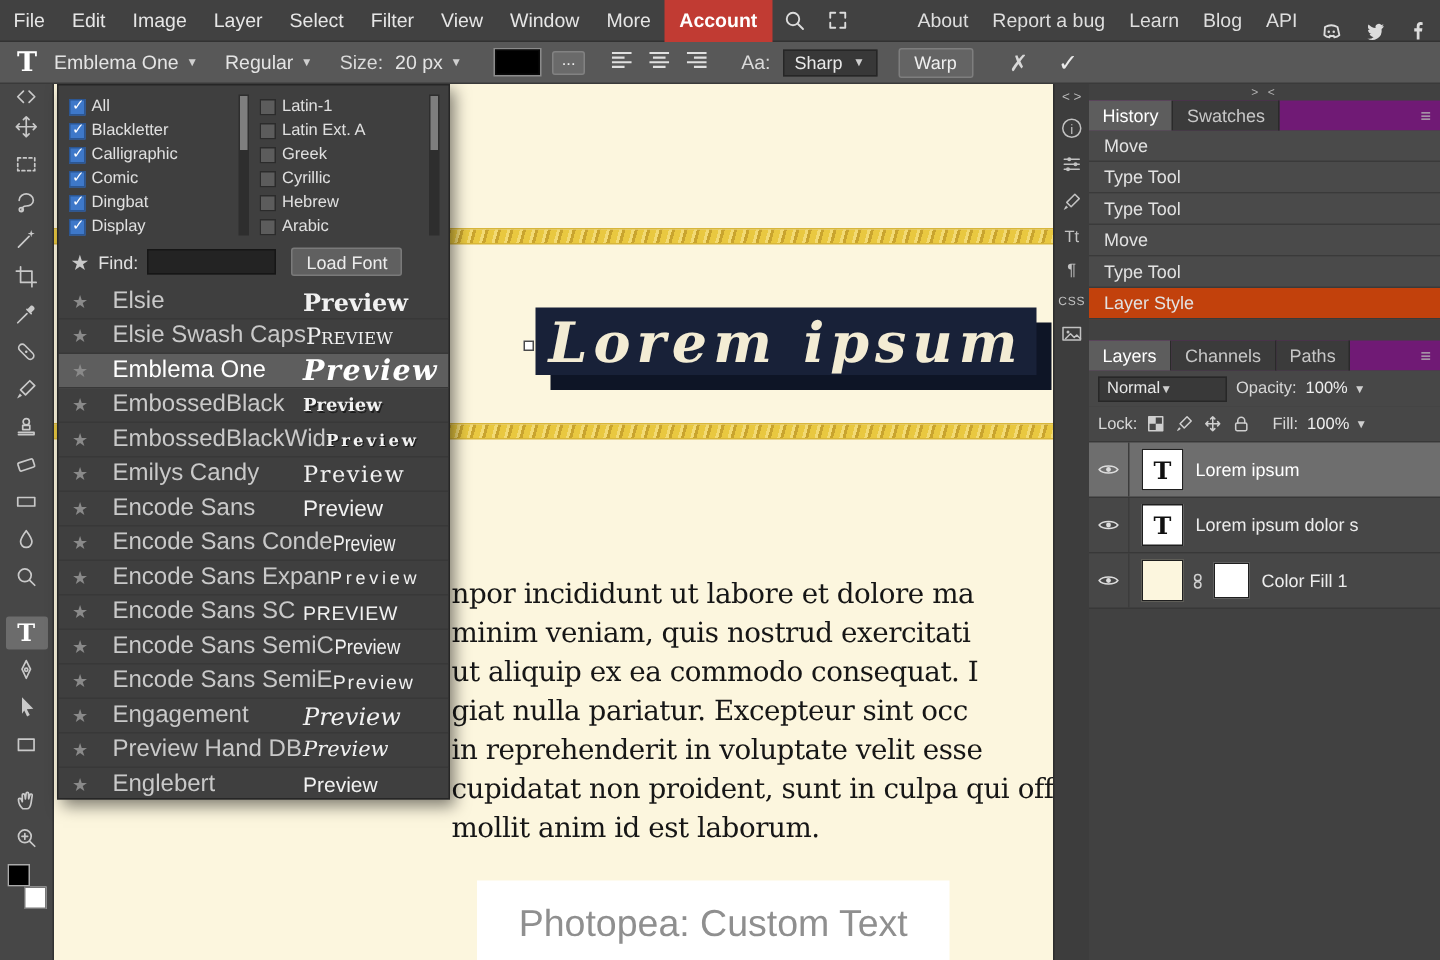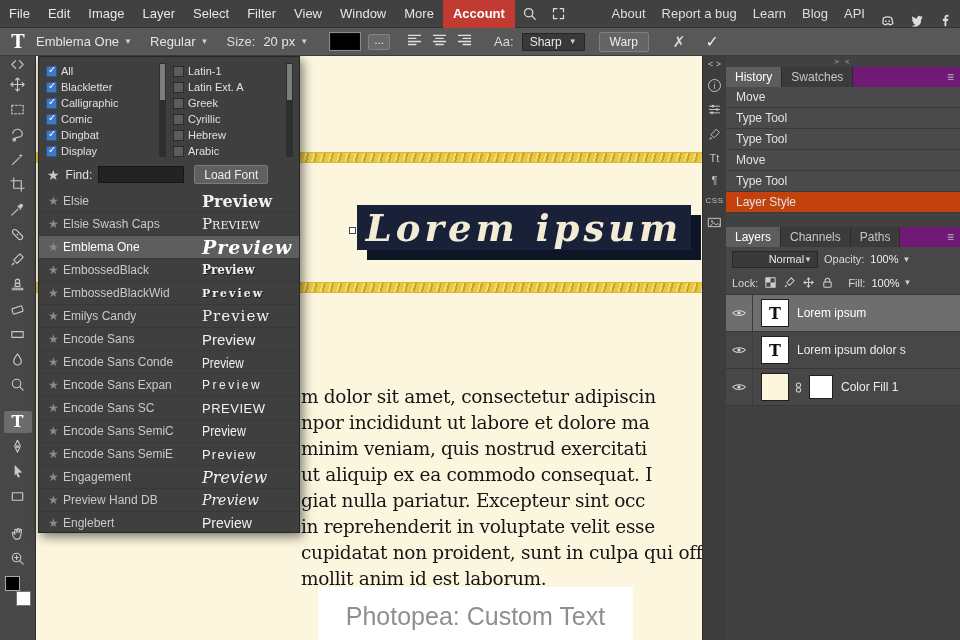--- a/index.html
+++ b/index.html
@@ -69,21 +69,21 @@
   .cb.on::after{content:"✓";position:absolute;left:1px;top:-3px;font-size:10px;color:#fff}
   .findrow{display:flex;align-items:center;gap:6px;padding:5px 8px;height:27px}
   .findstar{color:#c9c9c9;font-size:14px}
   .findlbl{font-size:12px;color:#e0e0e0}
   .findinput{width:86px;height:17px;background:#232323;border:1px solid #161616;color:#ddd;font-size:11px;padding:0 4px}
   .loadbtn{height:19px;background:#606060;border:1px solid #7a7a7a;border-radius:2px;color:#ececec;font-size:12px;padding:0 9px;margin-left:4px}
   .flist{position:absolute;top:133px;left:0;right:0;bottom:0;overflow:hidden}
   .frow{display:flex;align-items:center;height:23px;padding:0 9px;border-bottom:1px solid #383838}
   .frow.sel{background:#5e5e5e}
   .fstar{color:#8a8a8a;font-size:12px;width:15px;flex:none}
-  .fname{font-size:12px;color:#c9c9c9;margin-left:0;white-space:nowrap}
+  .fname{font-size:16px;color:#c9c9c9;margin-left:12px;white-space:nowrap}
   .frow.sel .fname{color:#fff}
   .fprev{margin-left:auto;width:88px;flex:none;color:#f1f1f1;font-family:"Liberation Sans",sans-serif;font-size:14px;white-space:nowrap}
   .fs-elsie{font-family:"DejaVu Serif",serif;font-weight:bold;font-size:16px}
   .fs-swash{font-family:"DejaVu Serif",serif;font-variant:small-caps;font-size:15px}
   .fs-emblema{font-family:"DejaVu Serif",serif;font-style:italic;font-weight:bold;font-size:19px;letter-spacing:1px;color:#fff}
   .fs-emb{font-family:"DejaVu Serif",serif;font-weight:bold;font-size:12px;text-shadow:1px 1px 0 #1d1d1d}
   .fs-embw{font-family:"DejaVu Serif",serif;font-weight:bold;font-size:11px;letter-spacing:2px;text-shadow:1px 1px 0 #1d1d1d}
   .fs-emilys{font-family:"DejaVu Serif",serif;font-size:15px;letter-spacing:1px}
   .fs-enc{font-size:15px}
   .fs-conde{font-size:15px;transform:scaleX(.78);transform-origin:left}
@@ -109,21 +109,21 @@
   .right-panel{position:absolute;top:56px;left:726px;right:0;bottom:0;background:#414141;z-index:20}
   .collapsebar{height:11px;display:flex;align-items:center;justify-content:center;font-size:8px;color:#b5b5b5;letter-spacing:2px}
   .tabbar{height:20px;background:#701a75;display:flex;align-items:stretch}
   .tab{padding:0 9px;font-size:12px;color:#c7c7c7;display:flex;align-items:center;background:#3b3b3b;border-right:1px solid #2a2a2a}
   .tab.sel{background:#5d5d5d;color:#fff}
   .tmenu{margin-left:auto;color:#b5b5b5;font-size:12px;padding-right:6px;display:flex;align-items:center}
   .hrow{height:21px;background:#4a4a4a;border-bottom:1px solid #3a3a3a;font-size:12px;color:#e2e2e2;display:flex;align-items:center;padding-left:10px}
   .hrow.cur{background:#c2410c}
   .pgap{height:14px;background:#414141}
   .blendrow{height:24px;display:flex;align-items:center;gap:6px;padding:0 6px;background:#474747;font-size:11px;color:#d8d8d8}
-  .blendsel{width:86px;height:17px;background:#393939;border:1px solid #272727;display:flex;align-items:center;justify-content:flex-end;padding:0 5px;font-size:11px;color:#e8e8e8}
+  .blendsel{width:86px;height:17px;background:#393939;border:1px solid #272727;display:flex;align-items:center;justify-content:flex-start;padding:0 5px;font-size:11px;color:#e8e8e8}
   .opval{display:flex;align-items:center;gap:4px;color:#eee}
   .lockrow{height:24px;display:flex;align-items:center;gap:6px;padding:0 6px;background:#474747;font-size:11px;color:#d8d8d8;border-bottom:1px solid #383838}
   .mi{display:flex;align-items:center}
   .mi svg{width:13px;height:13px;display:block}
   .mi path,.mi rect,.mi circle{fill:none;stroke:#cfcfcf;stroke-width:1.1;stroke-linecap:round;stroke-linejoin:round}
   .mi .fil{fill:#cfcfcf;stroke:none}
   .lrow{height:37px;background:#474747;border-bottom:1px solid #383838;display:flex;align-items:center}
   .lrow.sel{background:#6e6e6e}
   .leye{width:27px;display:flex;justify-content:center;align-items:center;align-self:stretch;border-right:1px solid #3c3c3c}
   .leye svg{width:16px;height:16px}
@@ -352,21 +352,20 @@
       <div class="bgcol"></div>
     </div>
   </div>
 
   <div class="canvas">
     <div class="band band1"></div>
     <div class="band band2"></div>
     <div class="headline">Lorem ipsum</div>
     <div class="handle"></div>
     <div class="bodytext">
-      <div>m dolor sit amet, consectetur adipiscin</div>
       <div>npor incididunt ut labore et dolore ma</div>
       <div>minim veniam, quis nostrud exercitati</div>
       <div>ut aliquip ex ea commodo consequat. I</div>
       <div>giat nulla pariatur. Excepteur sint occ</div>
       <div>in reprehenderit in voluptate velit esse</div>
       <div>cupidatat non proident, sunt in culpa qui officia d</div>
       <div>mollit anim id est laborum.</div>
     </div>
     <div class="caption">Photopea: Custom Text</div>
   </div>

